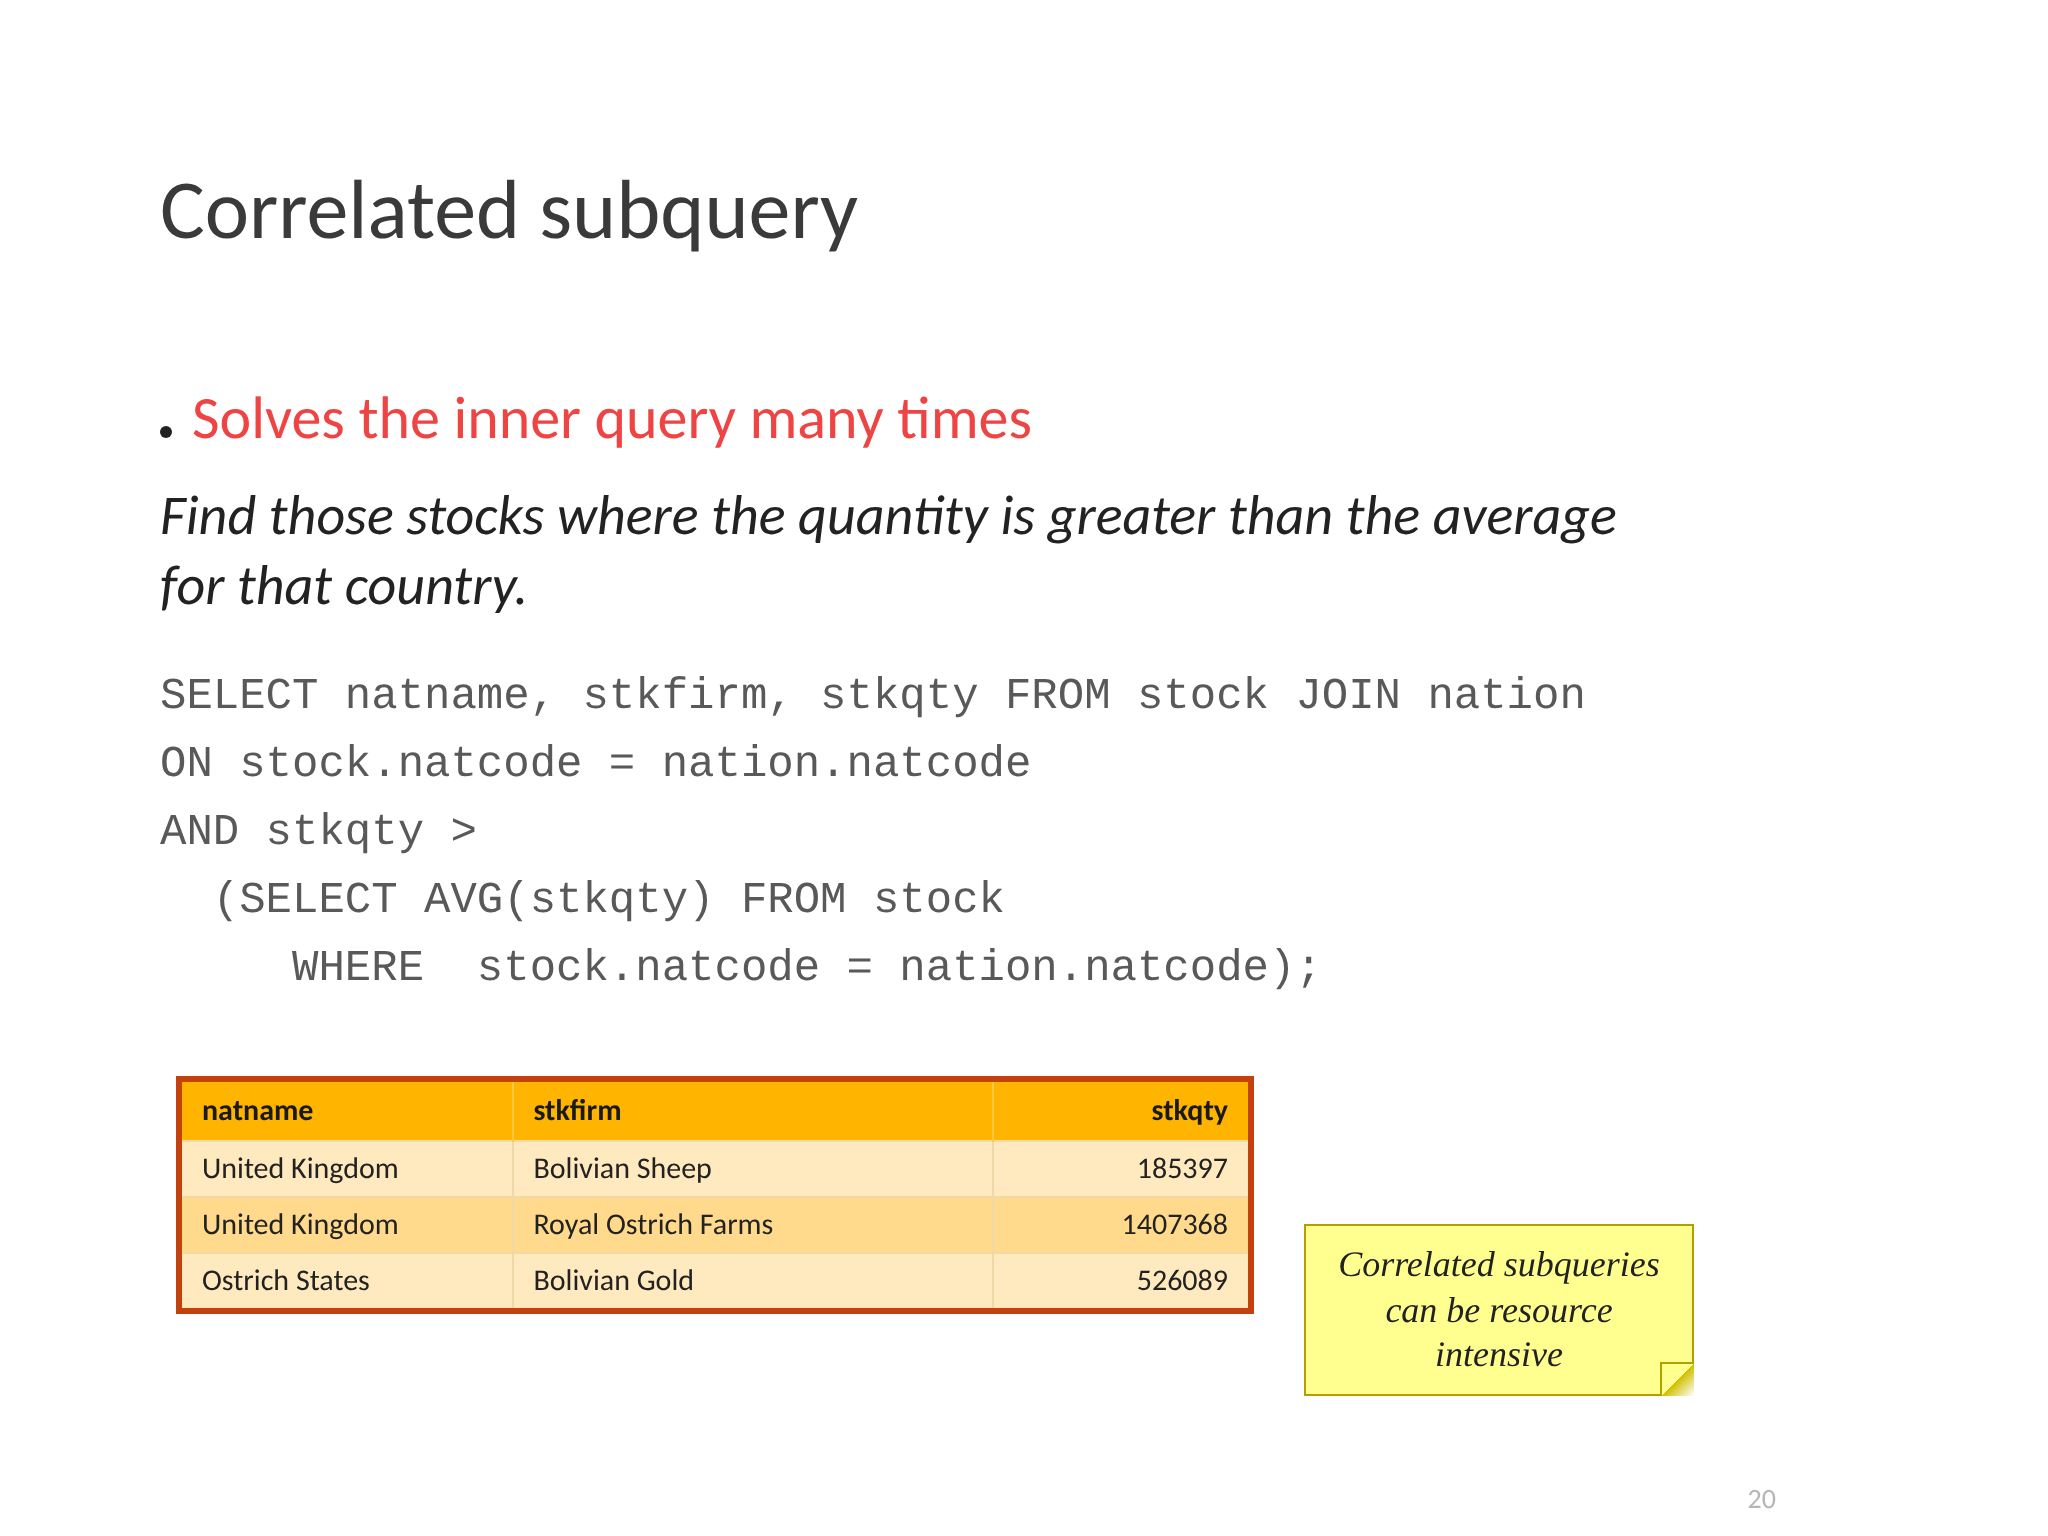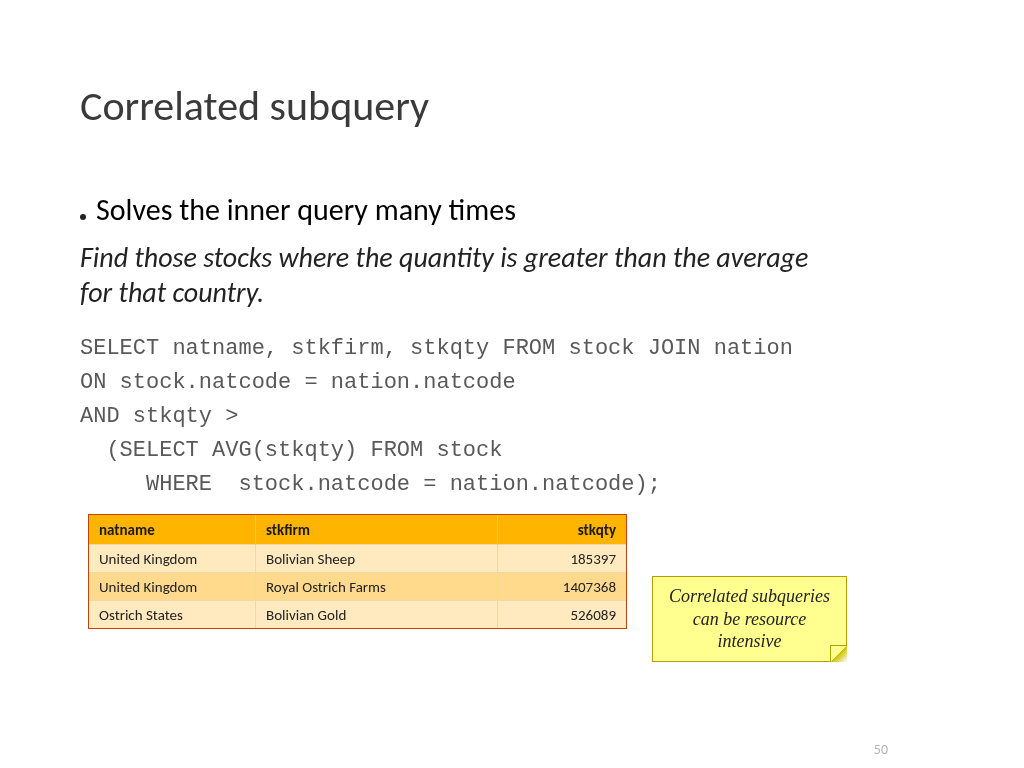--- a/index.html
+++ b/index.html
@@ -23,21 +23,21 @@
   .title {
     font-size: 42px;
     font-weight: 400;
     color: #3a3a3a;
     margin: 0 0 60px 0;
   }
   .bullet-row {
     display: flex;
     align-items: baseline;
     font-size: 30px;
-    color: #000000;
+    color: #ef4444;
     margin-bottom: 12px;
   }
   .bullet-dot {
     width: 6px;
     height: 6px;
     background: #222;
     border-radius: 50%;
     margin-right: 10px;
     margin-top: 16px;
     flex-shrink: 0;
@@ -49,26 +49,26 @@
     color: #222;
     margin-bottom: 22px;
     line-height: 1.25;
   }
   .sql {
     font-family: "Courier New", monospace;
     font-size: 22px;
     color: #595959;
     white-space: pre;
     line-height: 1.55;
-    margin-bottom: 12px;
+    margin-bottom: 36px;
   }
   .table-wrap {
     margin-left: 8px;
     width: 539px;
-    border: 1px solid #c2410c;
+    border: 3px solid #c2410c;
     box-sizing: border-box;
   }
   table {
     border-collapse: collapse;
     width: 100%;
     font-size: 15px;
   }
   thead th {
     background: #ffb400;
     color: #1a1a1a;
@@ -86,21 +86,21 @@
     color: #222;
     height: 19px;
   }
   tbody td:last-child { text-align: right; border-right: none; }
   tbody tr:nth-child(odd) { background: #ffe9be; }
   tbody tr:nth-child(even) { background: #ffd98c; }
 
   .sticky {
     position: absolute;
     right: 55px;
-    top: 576px;
+    top: 612px;
     width: 195px;
     height: 86px;
     background: #ffff8f;
     border: 1px solid #b0a000;
     box-sizing: border-box;
     display: flex;
     align-items: center;
     justify-content: center;
     text-align: center;
     font-family: "Georgia", serif;
@@ -175,15 +175,15 @@
         </tr>
       </tbody>
     </table>
   </div>
 
   <div class="sticky">
     <span>Correlated subqueries can be resource intensive</span>
     <span class="sticky-fold"></span>
   </div>
 
-  <div class="pagenum">50</div>
+  <div class="pagenum">20</div>
 
 </div>
 
 </body></html>

